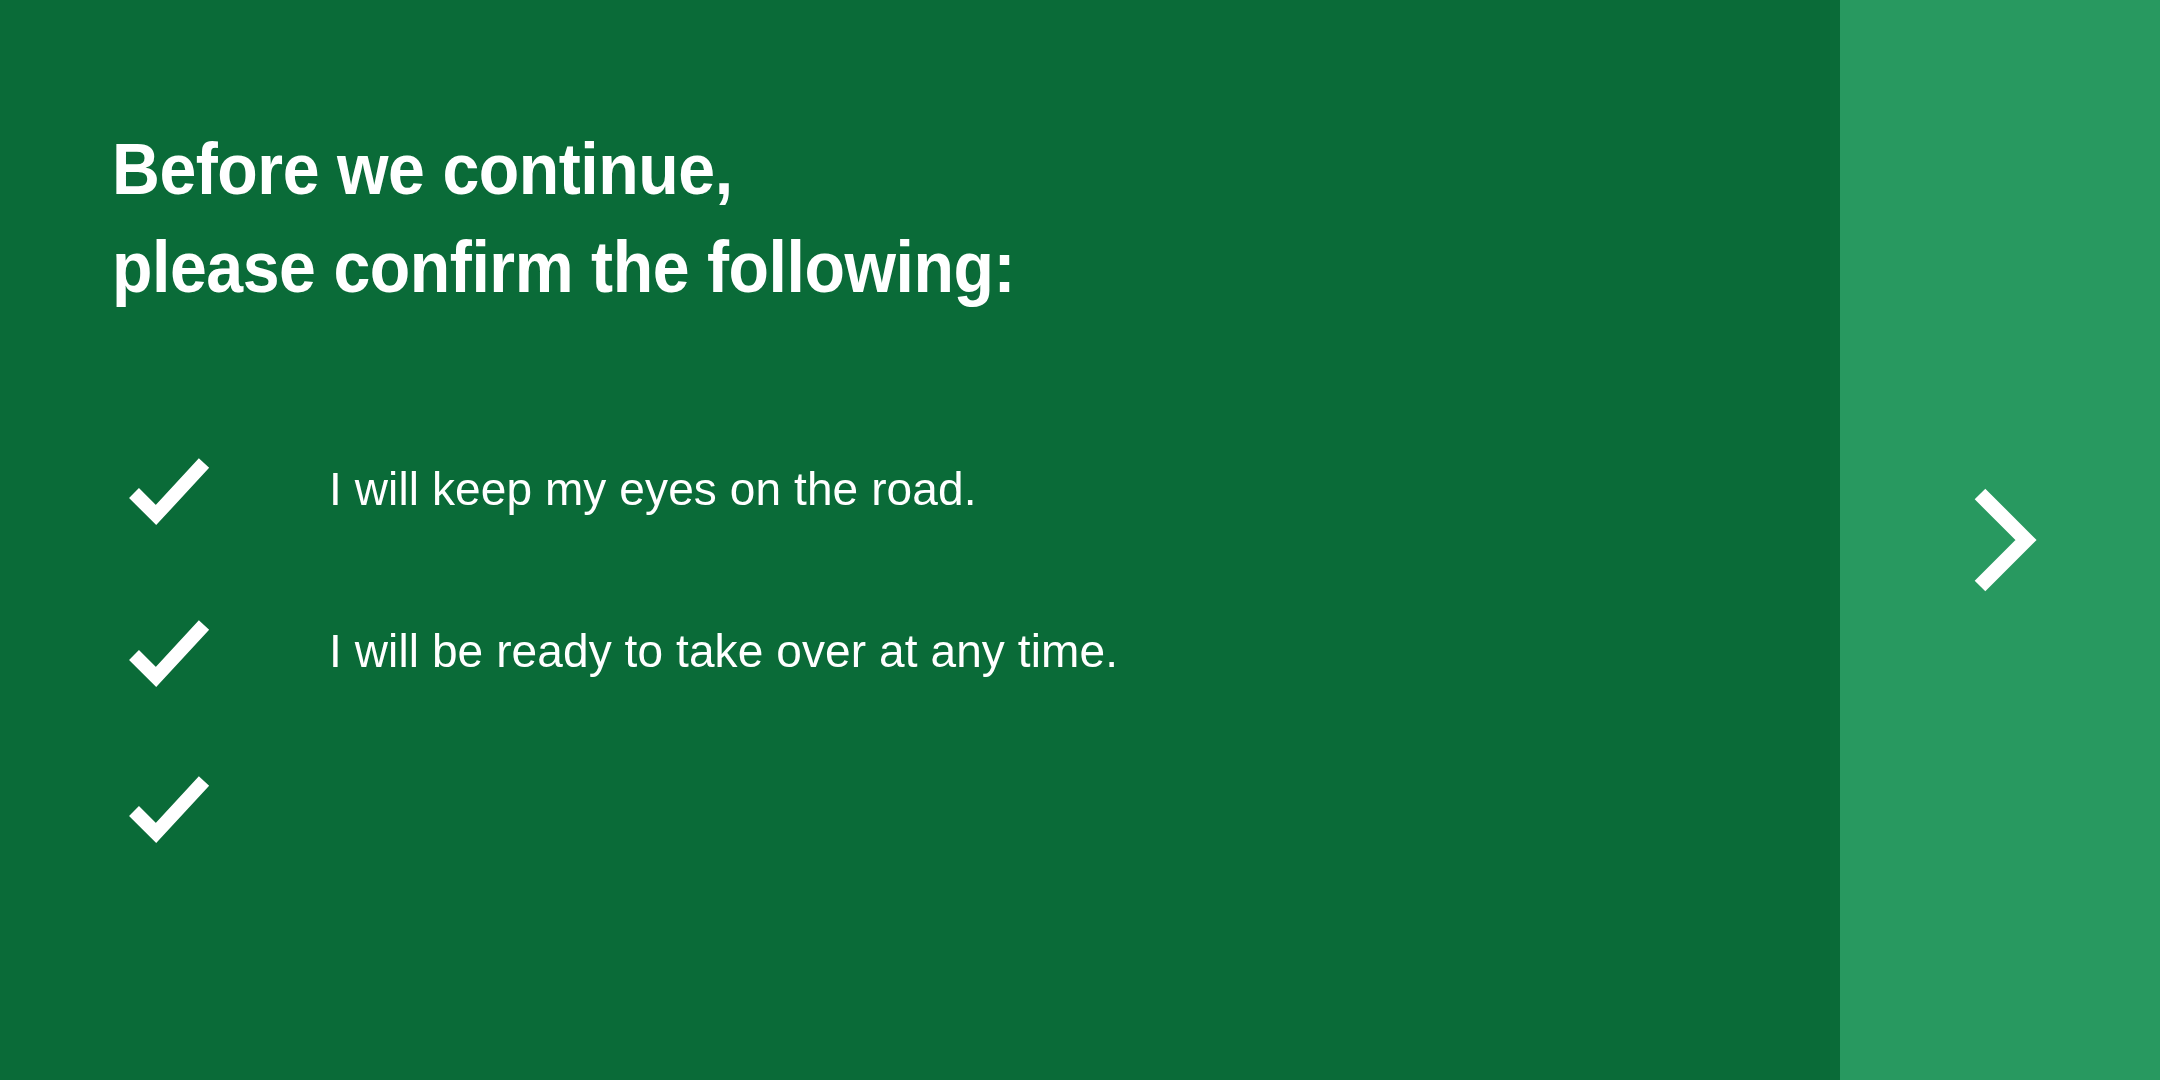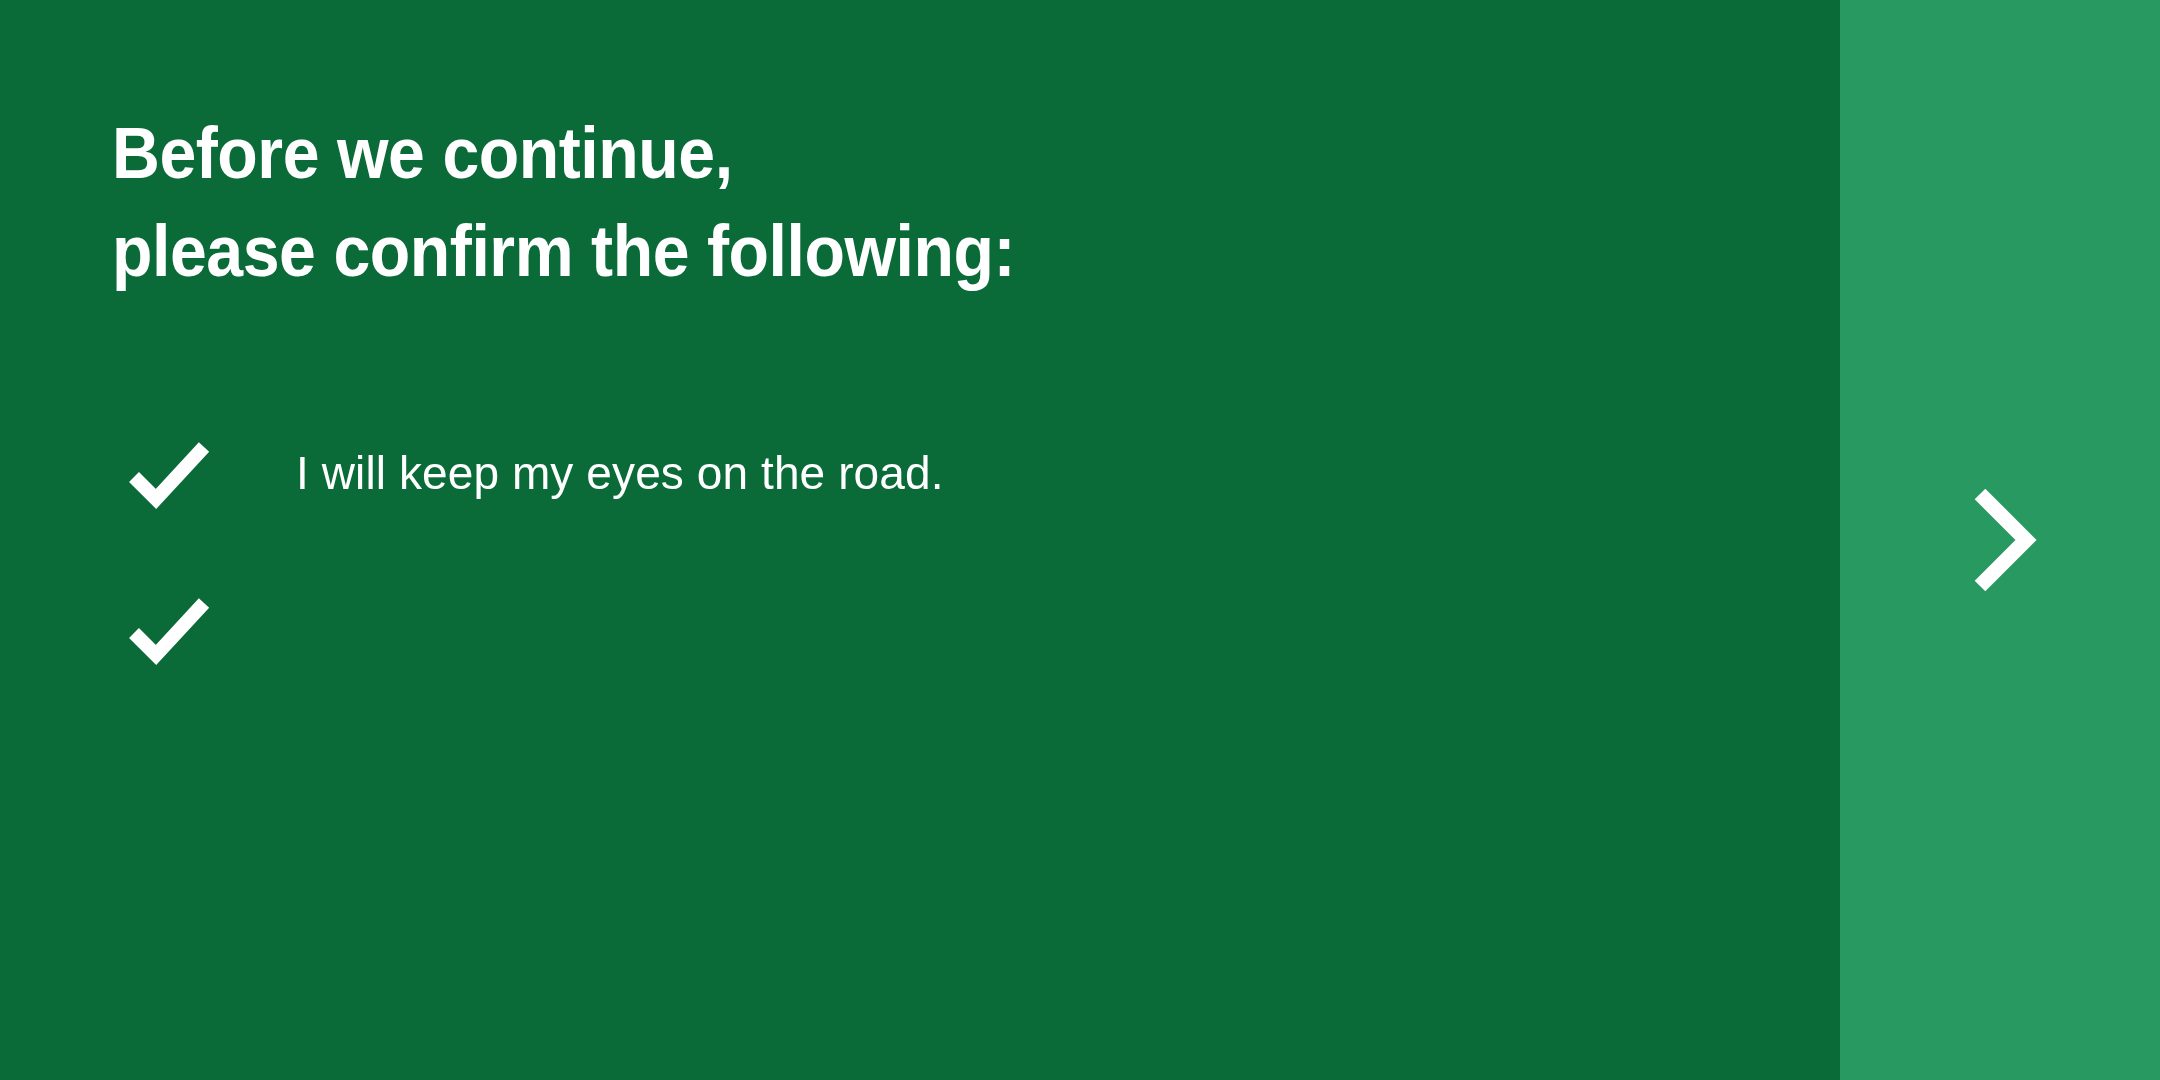--- a/index.html
+++ b/index.html
@@ -18,21 +18,21 @@
     width: 2160px;
     height: 1080px;
     overflow: hidden;
     background: #0a6b38;
   }
 
   
   .main-panel {
     position: absolute;
     left: 0;
-    top: 0;
+    top: 16px;
     width: 1840px;
     height: 812px;
     background: #0a6b38;
   }
 
   
   .heading {
     position: absolute;
     left: 112px;
     top: 104px;
@@ -55,20 +55,21 @@
     position: absolute;
     left: 112px;
     top: 392px;
     width: 1640px;
   }
   .check-row {
     position: relative;
     height: 162px;
     display: flex;
     align-items: center;
+    gap: 33px;
   }
   .check-row:last-child {
     height: 150px;
   }
 
   .check-icon {
     position: relative;
     flex: 0 0 auto;
     width: 96px;
     height: 96px;
@@ -130,20 +131,28 @@
 
       <div class="check-row">
         <span class="check-icon">
           <svg viewBox="0 0 96 96" xmlns="http://www.w3.org/2000/svg" aria-hidden="true">
             <path d="M14 52 L36 74 L84 22" fill="none" stroke="#ffffff" stroke-width="14" stroke-linecap="butt" stroke-linejoin="miter"></path>
           </svg>
         </span>
         <span class="check-label">I will keep my eyes on the road.</span>
       </div>
 
+      <div class="check-row">
+        <span class="check-icon">
+          <svg viewBox="0 0 96 96" xmlns="http://www.w3.org/2000/svg" aria-hidden="true">
+            <path d="M14 52 L36 74 L84 22" fill="none" stroke="#ffffff" stroke-width="14" stroke-linecap="butt" stroke-linejoin="miter"></path>
+          </svg>
+        </span>
+        <span class="check-label">I will be ready to take over at any time.</span>
+      </div>
 
       <div class="check-row">
         <span class="check-icon">
           <svg viewBox="0 0 96 96" xmlns="http://www.w3.org/2000/svg" aria-hidden="true">
             <path d="M14 52 L36 74 L84 22" fill="none" stroke="#ffffff" stroke-width="14" stroke-linecap="butt" stroke-linejoin="miter"></path>
           </svg>
         </span>
       </div>
 
     </div>

